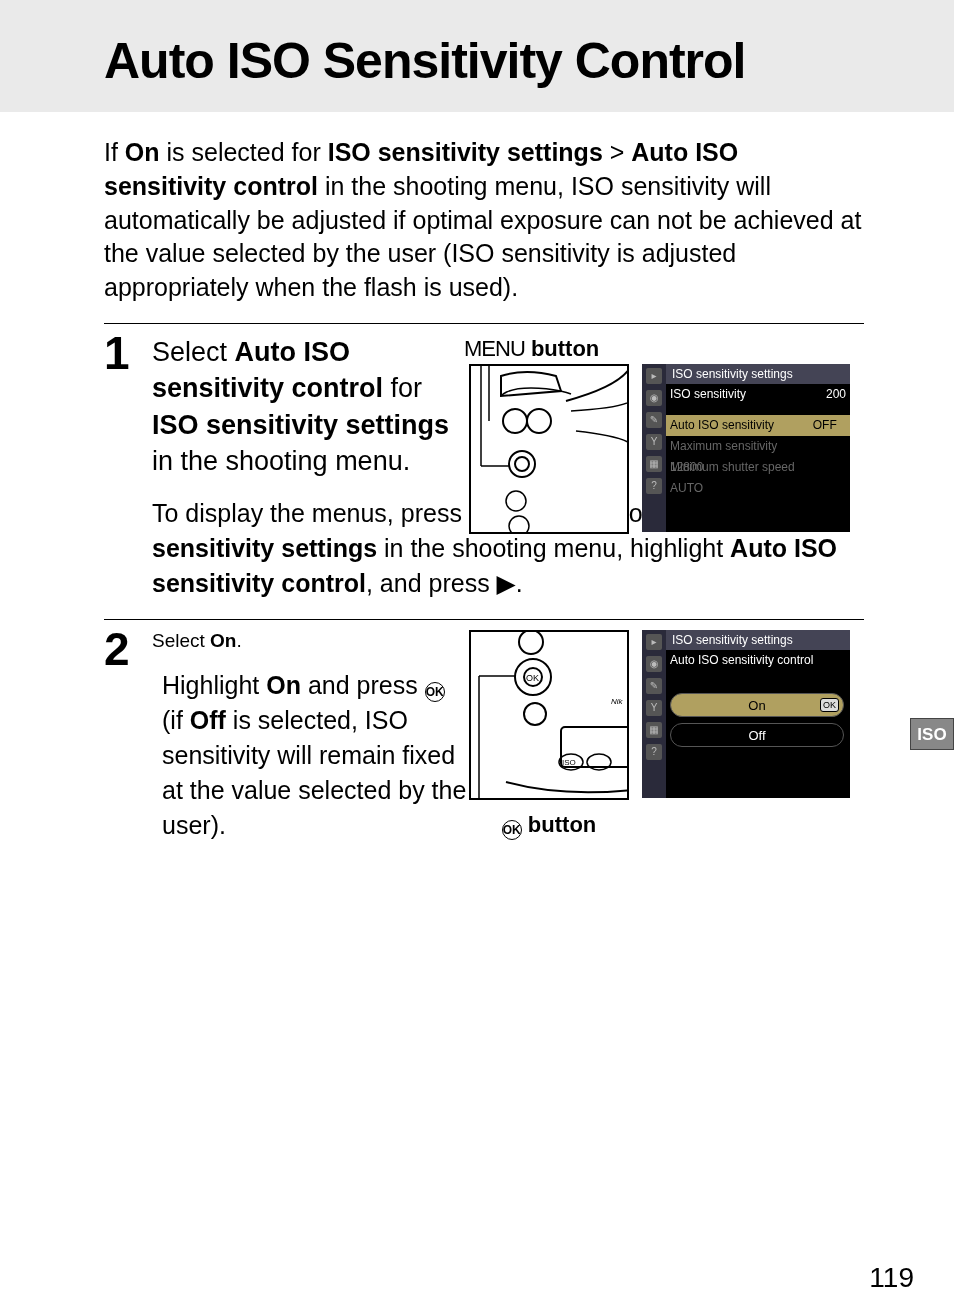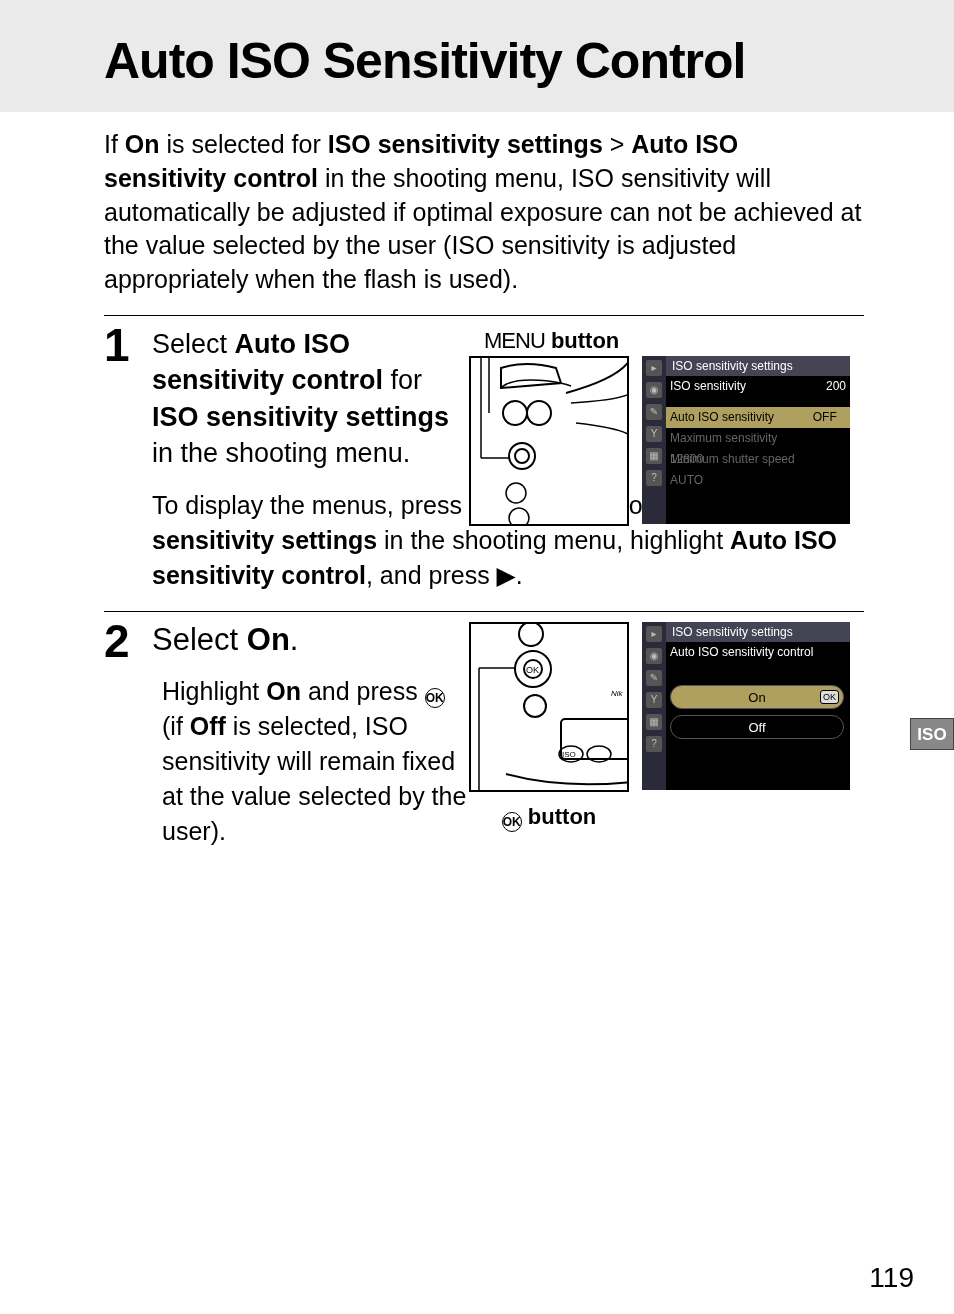--- a/index.html
+++ b/index.html
@@ -16,21 +16,21 @@
     background: #eaeaea;
     padding: 32px 0 22px 104px;
     border-top-left-radius: 0;
   }
   .title-band h1 {
     font-size: 50px;
     font-weight: 700;
     letter-spacing: -1px;
   }
   .intro {
-    padding: 16px 90px 18px 104px;
+    padding: 24px 90px 18px 104px;
     line-height: 1.35;
     font-size: 25px;
   }
   .intro b { font-weight: 700; }
   .step {
     margin: 0 90px 0 104px;
     border-top: 1px solid #000;
     padding: 10px 0 18px 0;
     position: relative;
     overflow: visible;
@@ -166,21 +166,21 @@
     border:1.5px solid #000;
     border-radius:50%;
     width:20px;height:20px;
     font-size:12px; line-height:18px; text-align:center;
     vertical-align: -2px;
     font-weight:700;
   }
   
   .cam-svg { display:block; }
   .narrow { max-width: 305px; }
-  .step2-head { max-width: 305px; font-size:31px; margin-bottom:16px; }
+  .step2-head { max-width: 305px; font-size:19px; margin-bottom:16px; }
   .step2-para { max-width: 305px; font-size:25px; line-height:1.4;margin-left:10px; }
 </style>
 </head>
 <body>
 
 <div class="title-band">
   <h1>Auto ISO Sensitivity Control</h1>
 </div>
 
 <div class="intro">
@@ -193,21 +193,21 @@
     <div class="step-head">
       <span>Select </span><b>Auto ISO sensitivity control</b><span> for </span><b>ISO sensitivity settings</b><span> in the shooting menu.</span>
     </div>
     <div class="step-para">
       <span class="narrow" style="display:inline;">
       <span>To display the menus, press the </span><span class="menu-label" style="font-weight:400;">MENU</span><span> button.  Select </span><b>ISO sensitivity settings</b><span> in the shooting menu, highlight </span><b>Auto ISO sensitivity control</b><span>, and press </span><span class="tri">▶</span><span>.</span>
       </span>
     </div>
   </div>
 
-  <div class="diagram-label" style="left:380px; top:12px;">
+  <div class="diagram-label" style="left:360px; top:12px;">
     <span style="font-weight:400; font-family:Arial; letter-spacing:-1px;">MENU</span><span style="font-weight:700;"> button</span>
   </div>
 
   <div class="diagram-container" style="left:365px; top:40px;">
     <div class="camera-box" style="width:160px; height:170px; position:relative;">
       <svg class="cam-svg" width="160" height="170" viewBox="0 0 160 170">
         <rect x="0" y="0" width="160" height="170" fill="#fff"></rect>
         <path d="M30 10 Q55 2 85 10 L90 25 L30 30 Z" fill="none" stroke="#000" stroke-width="2"></path>
         <path d="M30 30 C30 30 35 22 60 22 C85 22 100 28 100 28" fill="none" stroke="#000" stroke-width="1.5"></path>
         <circle cx="44" cy="55" r="12" fill="none" stroke="#000" stroke-width="2"></circle>

